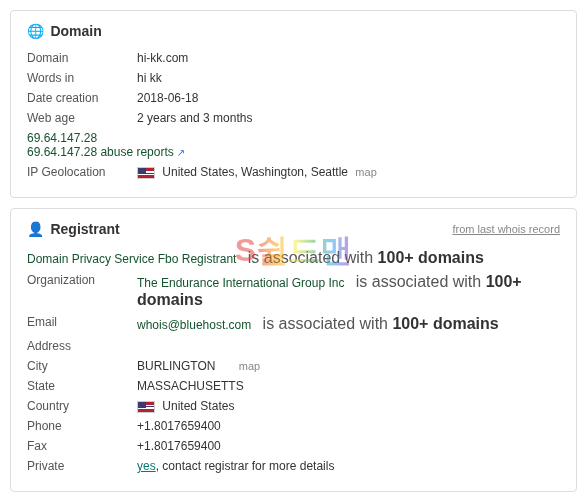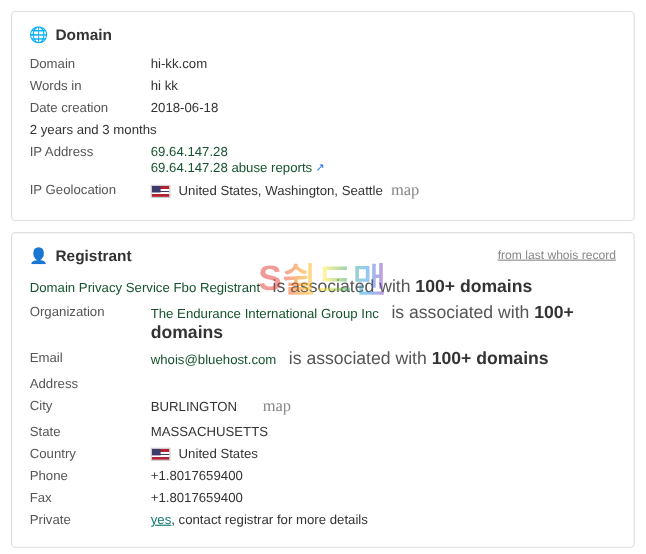--- a/index.html
+++ b/index.html
@@ -45,24 +45,23 @@
       font-size: 12px;
       color: #333;
     }
     .link {
       color: #14532d;
       text-decoration: none;
       cursor: pointer;
     }
     .map-link {
       color: #888;
-      font-size: 15px;
+      font-size: 11px;
       margin-left: 4px;
       cursor: pointer;
-      font-family: Liberation Serif, serif;
     }
     .flag {
       display: inline-block;
       width: 18px;
       height: 12px;
       margin-right: 4px;
       vertical-align: middle;
       background: linear-gradient(180deg, #B22234 0%, #B22234 30%, #fff 30%, #fff 45%, #3C3B6E 45%, #3C3B6E 55%, #fff 55%, #fff 70%, #B22234 70%, #B22234 100%);
       border: 1px solid #ccc;
       position: relative;
@@ -165,25 +164,25 @@
       <div class="label">Words in</div>
       <div class="value">hi kk</div>
     </div>
 
     <div class="row">
       <div class="label">Date creation</div>
       <div class="value">2018-06-18</div>
     </div>
 
     <div class="row">
+      <div class="label">Web age</div>
       <div class="value">2 years and 3 months</div>
     </div>
 
     <div class="row">
-      <div class="label">IP Address</div>
       <div class="value">
         <div><a class="link">69.64.147.28</a></div>
         <div class="abuse-link">
           <a class="link">69.64.147.28 abuse reports</a>
           <span class="ext-icon">↗</span>
         </div>
       </div>
     </div>
 
     <div class="row">

